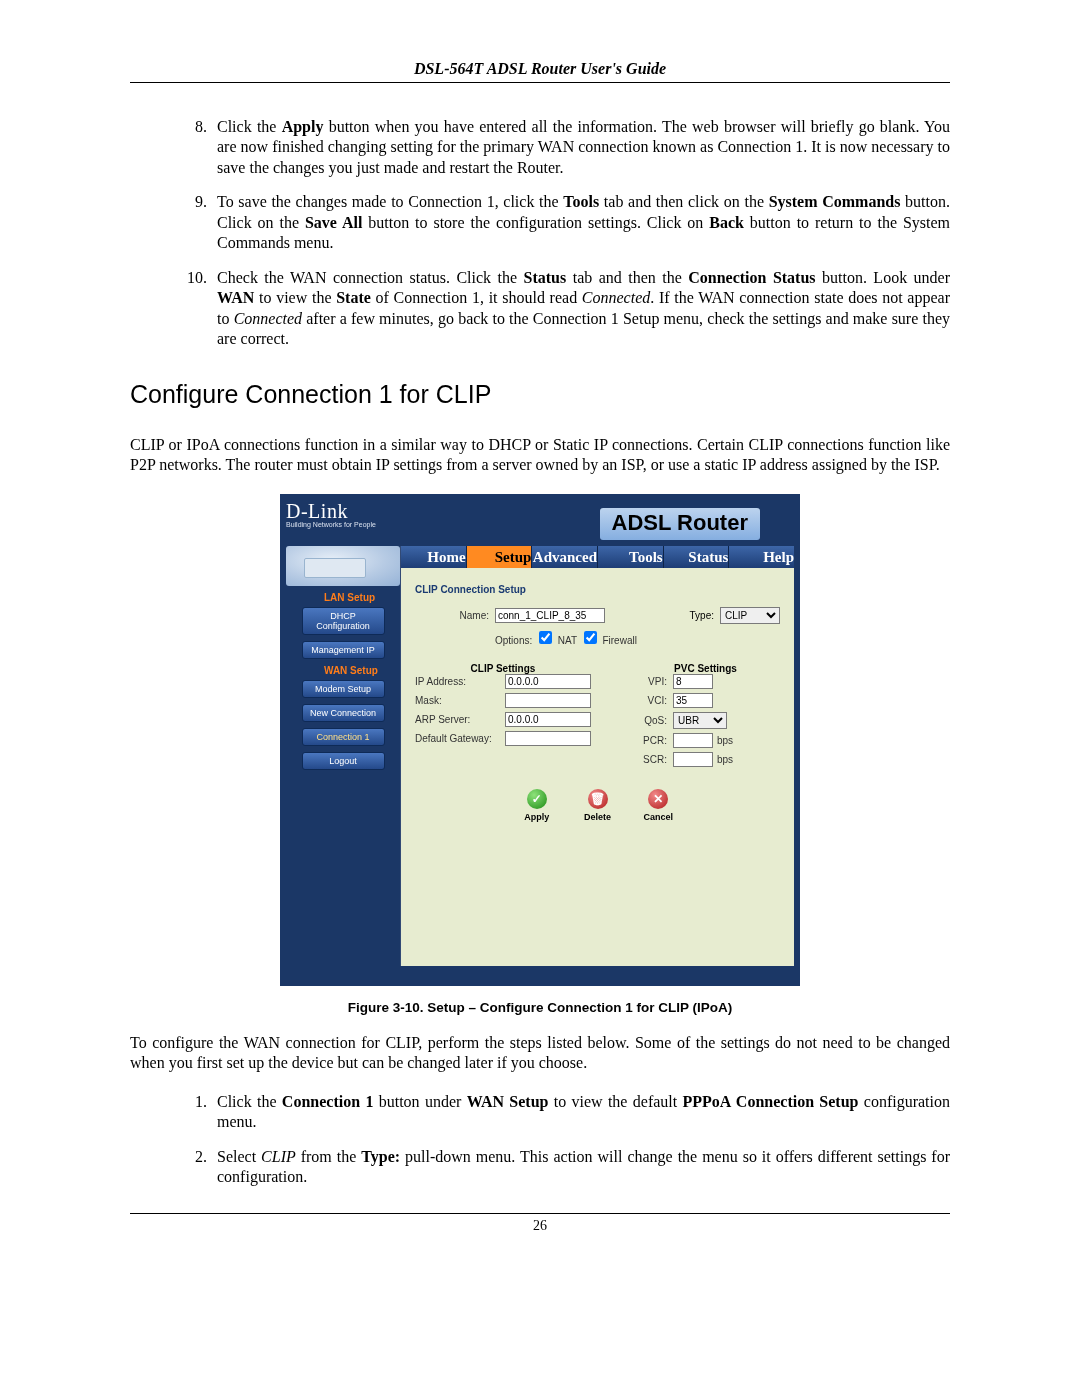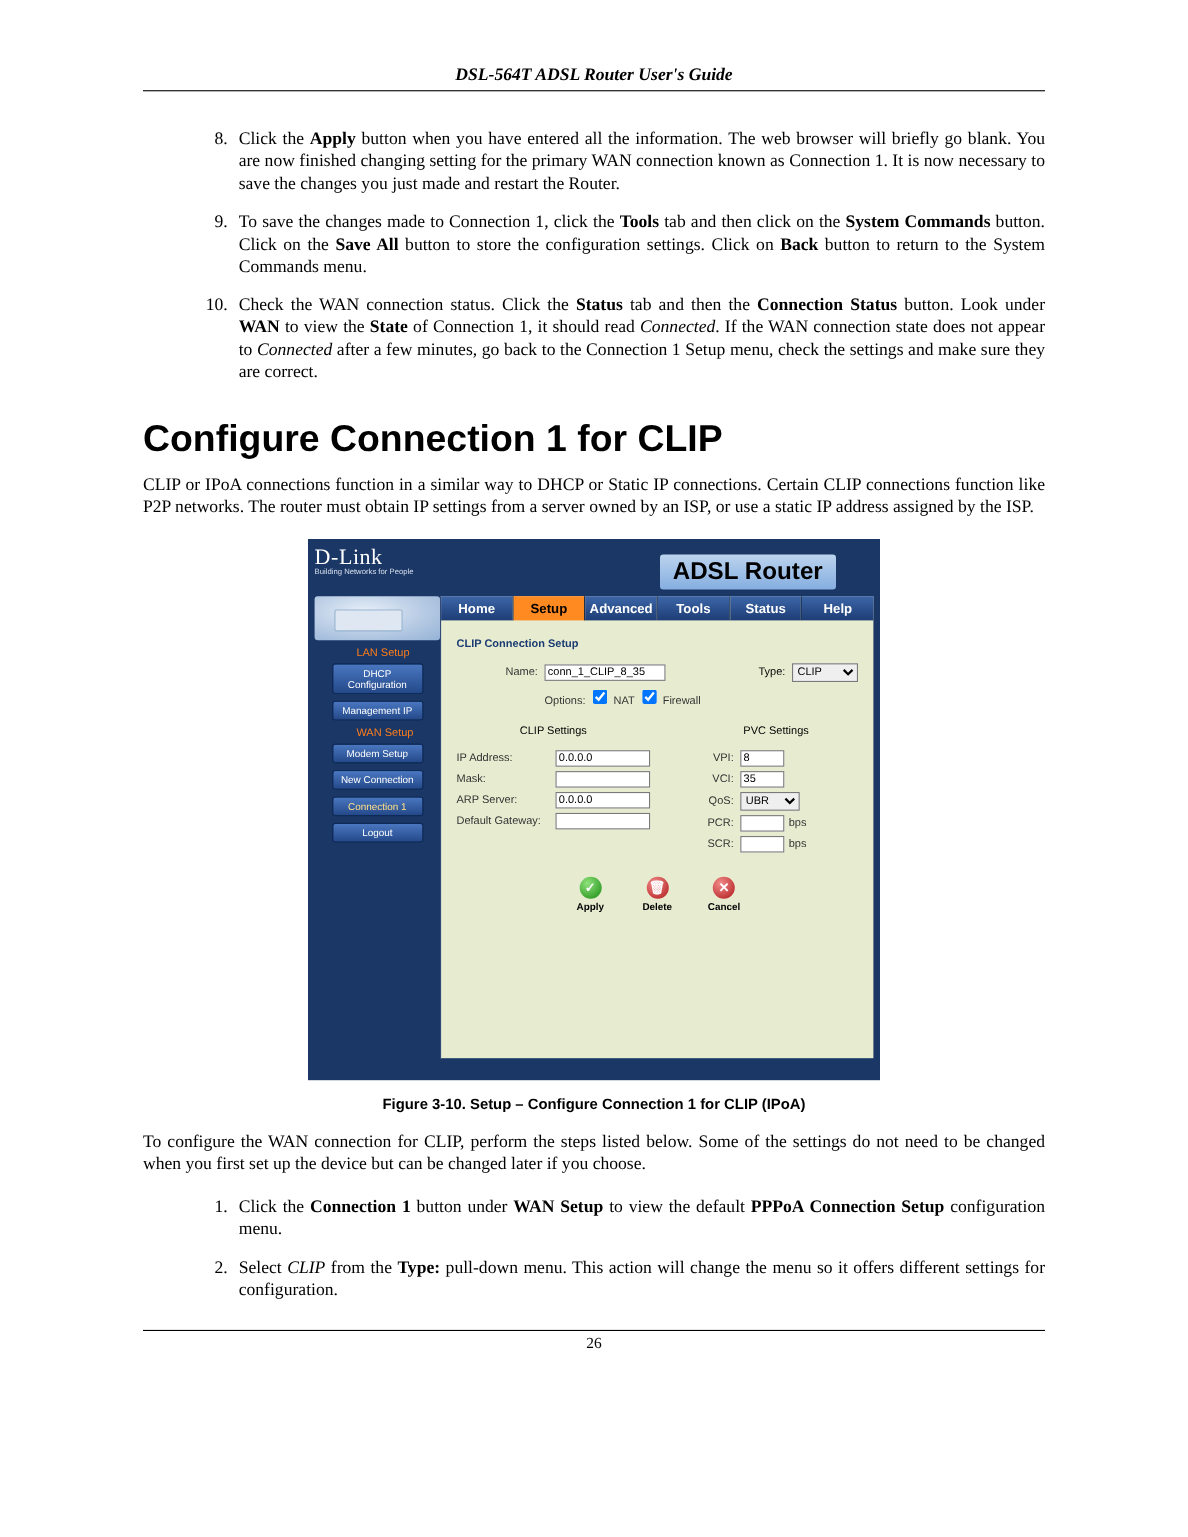--- a/index.html
+++ b/index.html
@@ -31,23 +31,23 @@
     text-align: justify;
     margin-bottom: 14px;
     padding-left: 6px;
     line-height: 1.28;
     margin-left: 11px;
   }
   .b { font-weight: bold; }
   .i { font-style: italic; }
   h2.section {
     font-family: Arial, Helvetica, sans-serif;
-    font-weight: bold;
-    font-size: 34px;
-    margin: 30px 0 12px 0;
+    font-weight: normal;
+    font-size: 25px;
+    margin: 30px 0 26px 0;
   }
   p.lead {
     text-align: justify;
     margin: 0 0 18px 0;
     line-height: 1.28;
   }
   .figcap {
     text-align: center;
     font-family: Liberation Sans, sans-serif;
     font-weight: bold;
@@ -122,21 +122,21 @@
     content:"";
     position:absolute;
     left:18px; top:12px;
     width:60px; height:18px;
     background:#dfe8f2;
     border:1px solid #99b4cf;
     border-radius:2px;
   }
   .side-head {
     color: #ff7d1a;
-    font-weight: normal;
+    font-weight: bold;
     font-size: 10px;
     margin: 6px 0 4px 2px;
     padding-left: 36px;
   }
   .side-btn {
     display: block;
     width: 83px;
     margin: 0 auto 6px;
     padding: 3px 0;
     text-align: center;
@@ -160,26 +160,27 @@
     border-left: 1px solid #324a75;
   }
   .tabs {
     display: flex;
     height: 22px;
   }
   .tab {
     flex: 1;
     background: linear-gradient(#3d66a8, #1d3d75);
     color: #fff;
-    font-size: 12px;
-    font-weight: bold;
-    text-align: center;
+    font-size: 15px;
+    font-weight: bold;
+    text-align: right;
     line-height: 22px;
     border-right: 1px solid #0d2449;
     cursor: pointer;
+    font-family: Liberation Serif, serif;
   }
   .tab:last-child { border-right: none; }
   .tab.active {
     background: #ff8a21;
     color: #000;
   }
   .panel {
     padding: 16px 14px 0;
     font-size: 10px;
     color: #000;
@@ -216,23 +217,23 @@
   .opts {
     margin: 4px 0 16px 80px;
     color:#333;
   }
   .cols {
     display: flex;
     gap: 40px;
   }
   .col { flex: 1; }
   .col h4 {
-    margin: 0 0 12px 0;
-    font-size: 10px;
-    font-weight: normal;
+    margin: 0 0 0 0;
+    font-size: 10px;
+    font-weight: bold;
     text-align: center;
   }
   .frow {
     display: flex;
     align-items: center;
     margin-bottom: 4px;
   }
   .frow .k { width: 84px; text-align: left; padding-right: 6px; color:#333; }
   .frow .k2 { width: 36px; text-align: right; padding-right: 6px; color:#333; }
   .frow .u { padding-left: 4px; color:#333; }

